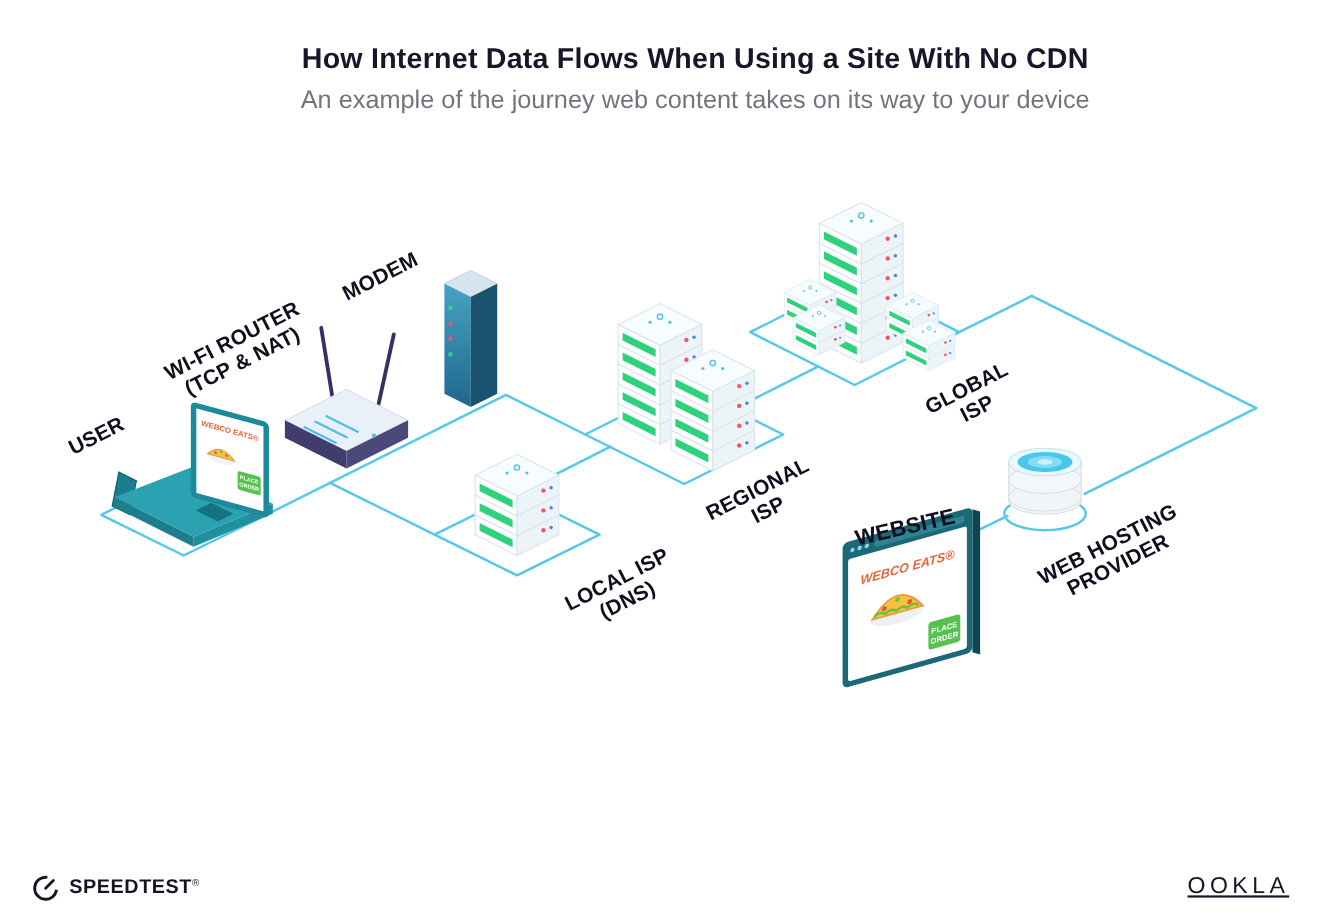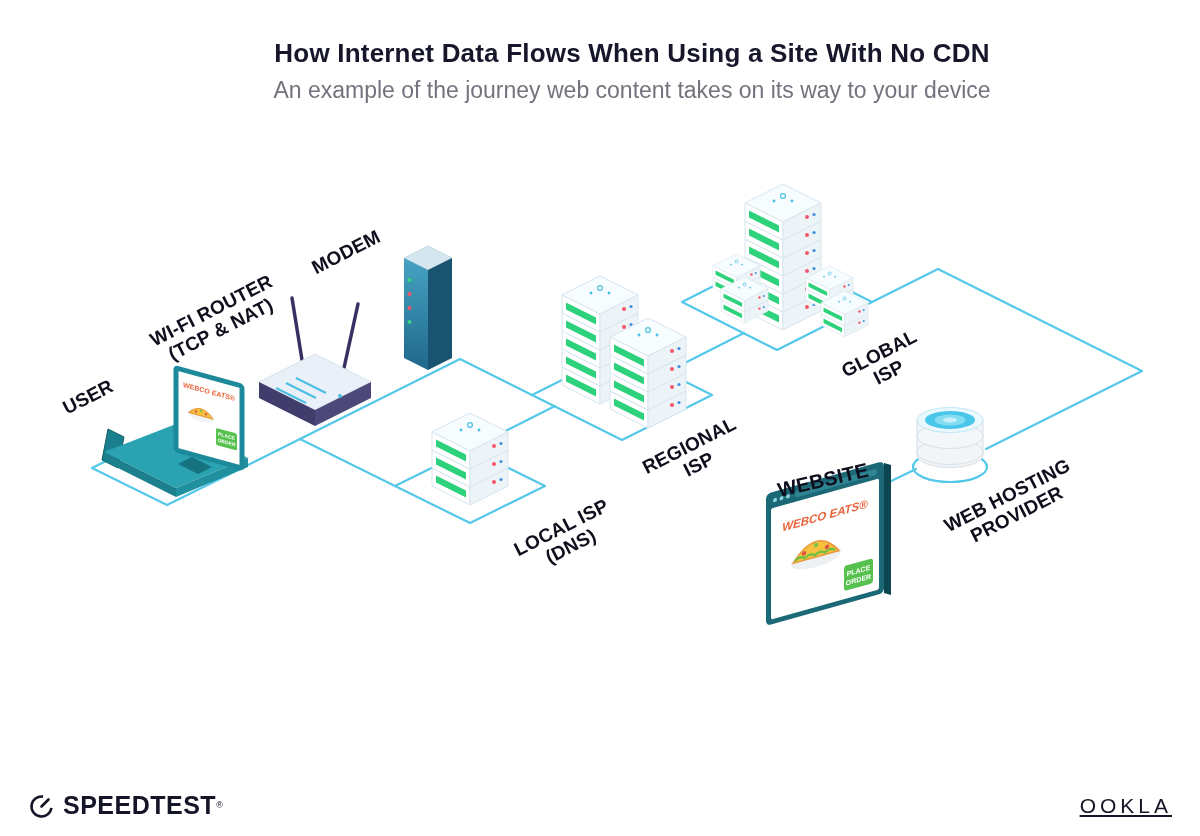--- a/index.html
+++ b/index.html
@@ -5,21 +5,21 @@
   html,body{margin:0;padding:0;background:#fff;}
   .stage{position:relative;width:1200px;height:836px;background:#ffffff;overflow:hidden;
          font-family:"Liberation Sans",sans-serif;}
   .hdr{position:absolute;left:0;top:0;width:100%;text-align:center;padding-left:32px;}
   .title{margin-top:38px;font-size:26px;font-weight:700;color:#17172b;letter-spacing:0.2px;}
   .subtitle{margin-top:8px;font-size:23px;font-weight:400;color:#73737d;}
   svg.diagram{position:absolute;left:0;top:0;}
   .label{position:absolute;font-weight:700;color:#0e0e1c;font-size:19px;line-height:1.12;
          white-space:nowrap;text-align:center;transform-origin:center;letter-spacing:0.2px;}
   .footer-left{position:absolute;left:28px;bottom:16px;display:flex;align-items:center;gap:8px;}
-  .st-word{font-size:25px;font-weight:800;color:#141526;letter-spacing:0.5px;}
+  .st-word{font-size:18px;font-weight:800;color:#141526;letter-spacing:0.5px;}
   .st-mark{font-size:9px;vertical-align:super;color:#141526;}
   .footer-right{position:absolute;right:28px;bottom:18px;font-size:21px;font-weight:500;
                 color:#141526;letter-spacing:4px;text-decoration:underline;}
 </style>
 </head>
 <body>
 
 <div class="stage">
 
   <div class="hdr">

